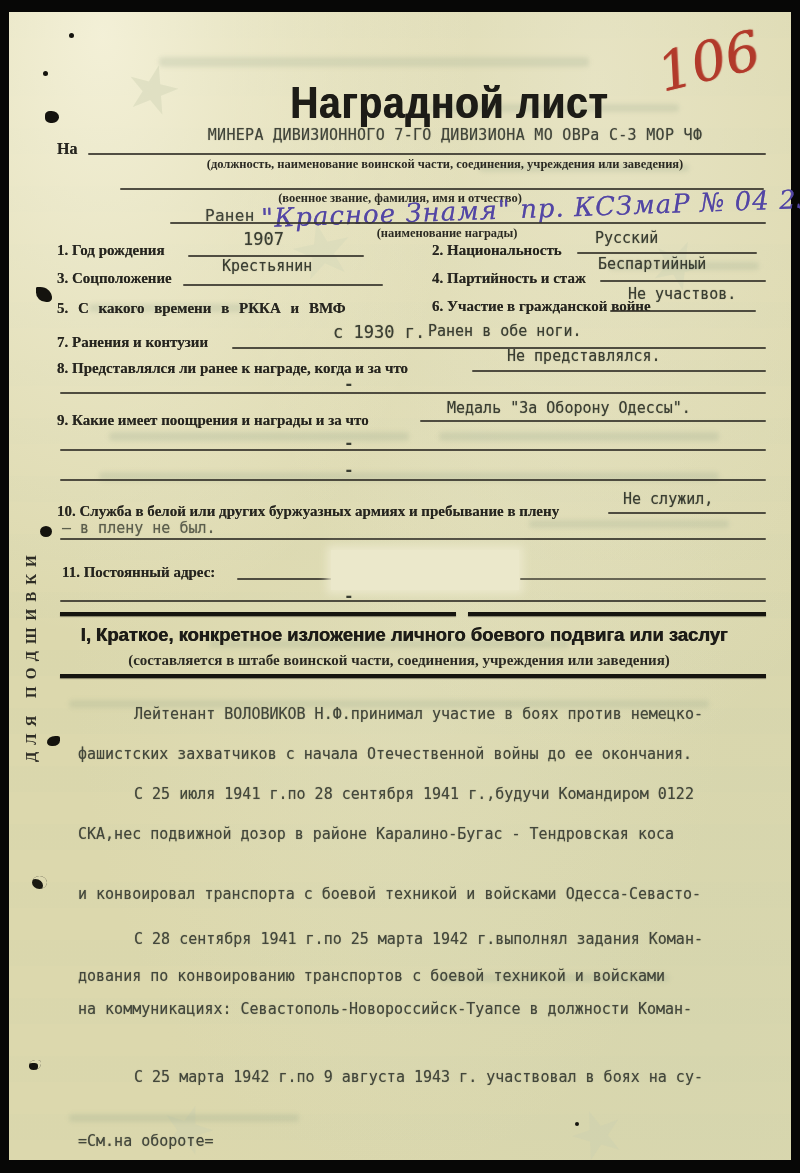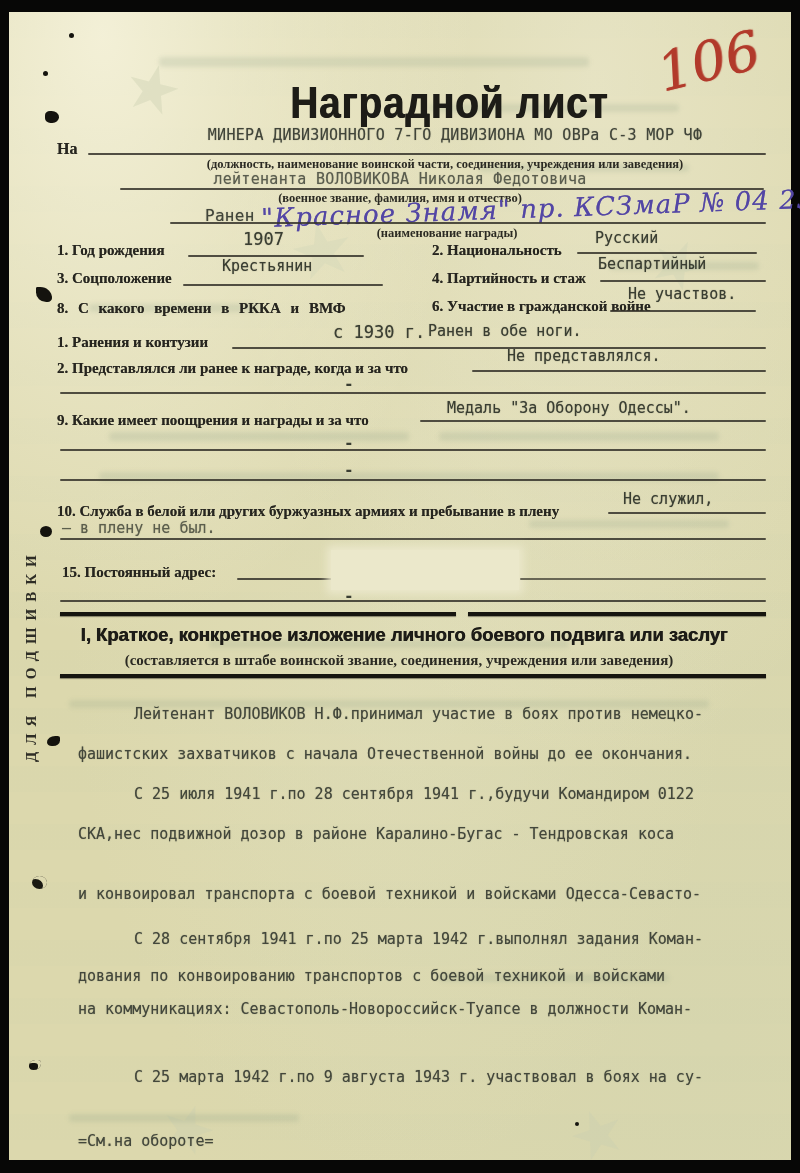--- a/index.html
+++ b/index.html
@@ -82,21 +82,20 @@
   <div class="speck" style="left:566px;top:1110px;width:4px;height:4px;"></div>
 
   <div class="abs red" style="left:648px;top:18px;">106</div>
 
   <div class="abs title" style="left:110px;top:66px;width:660px;">Наградной лист</div>
 
   <div class="abs label" style="left:48px;top:128px;font-size:16px;">На</div>
   <div class="abs type" style="left:126px;top:114px;width:640px;text-align:center;">МИНЕРА ДИВИЗИОННОГО 7-ГО ДИВИЗИОНА МО ОВРа С-З МОР ЧФ</div>
   <div class="abs rule" style="left:79px;top:141px;width:678px;"></div>
   <div class="abs caption" style="left:136px;top:145px;width:600px;">(должность, наименование воинской части, соединения, учреждения или заведения)</div>
-  <div class="abs type" style="left:66px;top:158px;width:650px;text-align:center;opacity:.85;">лейтенанта ВОЛОВИКОВА Николая Федотовича</div>
   <div class="abs rule" style="left:111px;top:176px;width:644px;"></div>
   <div class="abs caption" style="left:91px;top:179px;width:600px;">(военное звание, фамилия, имя и отчество)</div>
   <div class="abs type" style="left:196px;top:194px;font-size:16px;">Ранен</div>
   <div class="abs hand" style="left:252px;top:180px;">"Красное Знамя" пр. КСЗмаР № 04 23/IV-45</div>
   <div class="abs rule" style="left:161px;top:210px;width:596px;"></div>
   <div class="abs caption" style="left:138px;top:214px;width:600px;">(наименование награды)</div>
 
   <div class="abs label" style="left:48px;top:230px;">1. Год рождения</div>
   <div class="abs ans" style="left:234px;top:217px;font-size:17px;">1907</div>
   <div class="abs rule" style="left:179px;top:243px;width:176px;"></div>
@@ -104,61 +103,61 @@
   <div class="abs ans" style="left:586px;top:217px;">Русский</div>
   <div class="abs rule" style="left:568px;top:240px;width:180px;"></div>
 
   <div class="abs label" style="left:48px;top:258px;">3. Соцположение</div>
   <div class="abs ans" style="left:213px;top:245px;">Крестьянин</div>
   <div class="abs rule" style="left:174px;top:272px;width:200px;"></div>
   <div class="abs label" style="left:423px;top:258px;">4. Партийность и стаж</div>
   <div class="abs ans" style="left:589px;top:243px;">Беспартийный</div>
   <div class="abs rule" style="left:591px;top:268px;width:166px;"></div>
 
-  <div class="abs label" style="left:48px;top:288px;word-spacing:6px;">8. С какого времени в РККА и ВМФ</div>
+  <div class="abs label" style="left:48px;top:288px;word-spacing:6px;">5. С какого времени в РККА и ВМФ</div>
   <div class="abs label" style="left:423px;top:286px;">6. Участие в гражданской войне</div>
   <div class="abs ans" style="left:619px;top:273px;">Не участвов.</div>
   <div class="abs rule" style="left:601px;top:298px;width:146px;"></div>
   <div class="abs ans" style="left:324px;top:310px;font-size:17px;">с 1930 г.</div>
 
-  <div class="abs label" style="left:48px;top:322px;">1. Ранения и контузии</div>
+  <div class="abs label" style="left:48px;top:322px;">7. Ранения и контузии</div>
   <div class="abs ans" style="left:419px;top:310px;">Ранен в обе ноги.</div>
   <div class="abs rule" style="left:223px;top:335px;width:534px;"></div>
 
-  <div class="abs label" style="left:48px;top:348px;">2. Представлялся ли ранее к награде, когда и за что</div>
+  <div class="abs label" style="left:48px;top:348px;">8. Представлялся ли ранее к награде, когда и за что</div>
   <div class="abs ans" style="left:498px;top:335px;">Не представлялся.</div>
   <div class="abs rule" style="left:463px;top:358px;width:294px;"></div>
   <div class="abs dash" style="left:335px;top:362px;">-</div>
   <div class="abs rule" style="left:51px;top:380px;width:706px;"></div>
 
   <div class="abs label" style="left:48px;top:400px;">9. Какие имеет поощрения и награды и за что</div>
   <div class="abs ans" style="left:438px;top:387px;">Медаль "За Оборону Одессы".</div>
   <div class="abs rule" style="left:411px;top:408px;width:346px;"></div>
   <div class="abs dash" style="left:335px;top:421px;">-</div>
   <div class="abs rule" style="left:51px;top:437px;width:706px;"></div>
   <div class="abs dash" style="left:335px;top:448px;">-</div>
   <div class="abs rule" style="left:51px;top:467px;width:706px;"></div>
 
   <div class="abs label" style="left:48px;top:491px;">10. Служба в белой или других буржуазных армиях и пребывание в плену</div>
   <div class="abs ans" style="left:614px;top:478px;">Не служил,</div>
   <div class="abs rule" style="left:599px;top:500px;width:158px;"></div>
   <div class="abs ans" style="left:53px;top:507px;opacity:.8;">— в плену не был.</div>
   <div class="abs rule" style="left:51px;top:526px;width:706px;"></div>
 
-  <div class="abs label" style="left:53px;top:552px;">15. Постоянный адрес:</div>
+  <div class="abs label" style="left:53px;top:552px;">11. Постоянный адрес:</div>
   <div class="abs rule" style="left:228px;top:566px;width:98px;"></div>
   <div class="patch" style="left:322px;top:538px;width:188px;height:40px;"></div>
   <div class="abs rule" style="left:511px;top:566px;width:246px;opacity:.7;"></div>
   <div class="abs dash" style="left:335px;top:574px;">-</div>
   <div class="abs rule" style="left:51px;top:588px;width:706px;"></div>
 
   <div class="abs thick" style="left:51px;top:600px;width:396px;"></div>
   <div class="abs thick" style="left:459px;top:600px;width:298px;"></div>
   <div class="abs h1" style="left:50px;top:612px;width:690px;">I, Краткое, конкретное изложение личного боевого подвига или заслуг</div>
-  <div class="abs caption" style="left:60px;top:640px;width:660px;font-size:15px;">(составляется в штабе воинской звание, соединения, учреждения или заведения)</div>
+  <div class="abs caption" style="left:60px;top:640px;width:660px;font-size:15px;">(составляется в штабе воинской части, соединения, учреждения или заведения)</div>
   <div class="abs thick" style="left:51px;top:662px;width:706px;"></div>
 
   <div class="bodyline indent" style="top:693px;">Лейтенант ВОЛОВИКОВ Н.Ф.принимал участие в боях против немецко-</div>
   <div class="bodyline" style="top:733px;">фашистских захватчиков с начала Отечественной войны до ее окончания.</div>
   <div class="bodyline indent" style="top:773px;">С 25 июля 1941 г.по 28 сентября 1941 г.,будучи Командиром 0122</div>
   <div class="bodyline" style="top:813px;">СКА,нес подвижной дозор в районе Каралино-Бугас - Тендровская коса</div>
   <div class="bodyline" style="top:873px;">и конвоировал транспорта с боевой техникой и войсками Одесса-Севасто-</div>
   <div class="bodyline indent" style="top:918px;">С 28 сентября 1941 г.по 25 марта 1942 г.выполнял задания Коман-</div>
   <div class="bodyline" style="top:955px;">дования по конвоированию транспортов с боевой техникой и войсками</div>
   <div class="bodyline" style="top:988px;">на коммуникациях: Севастополь-Новороссийск-Туапсе в должности Коман-</div>

